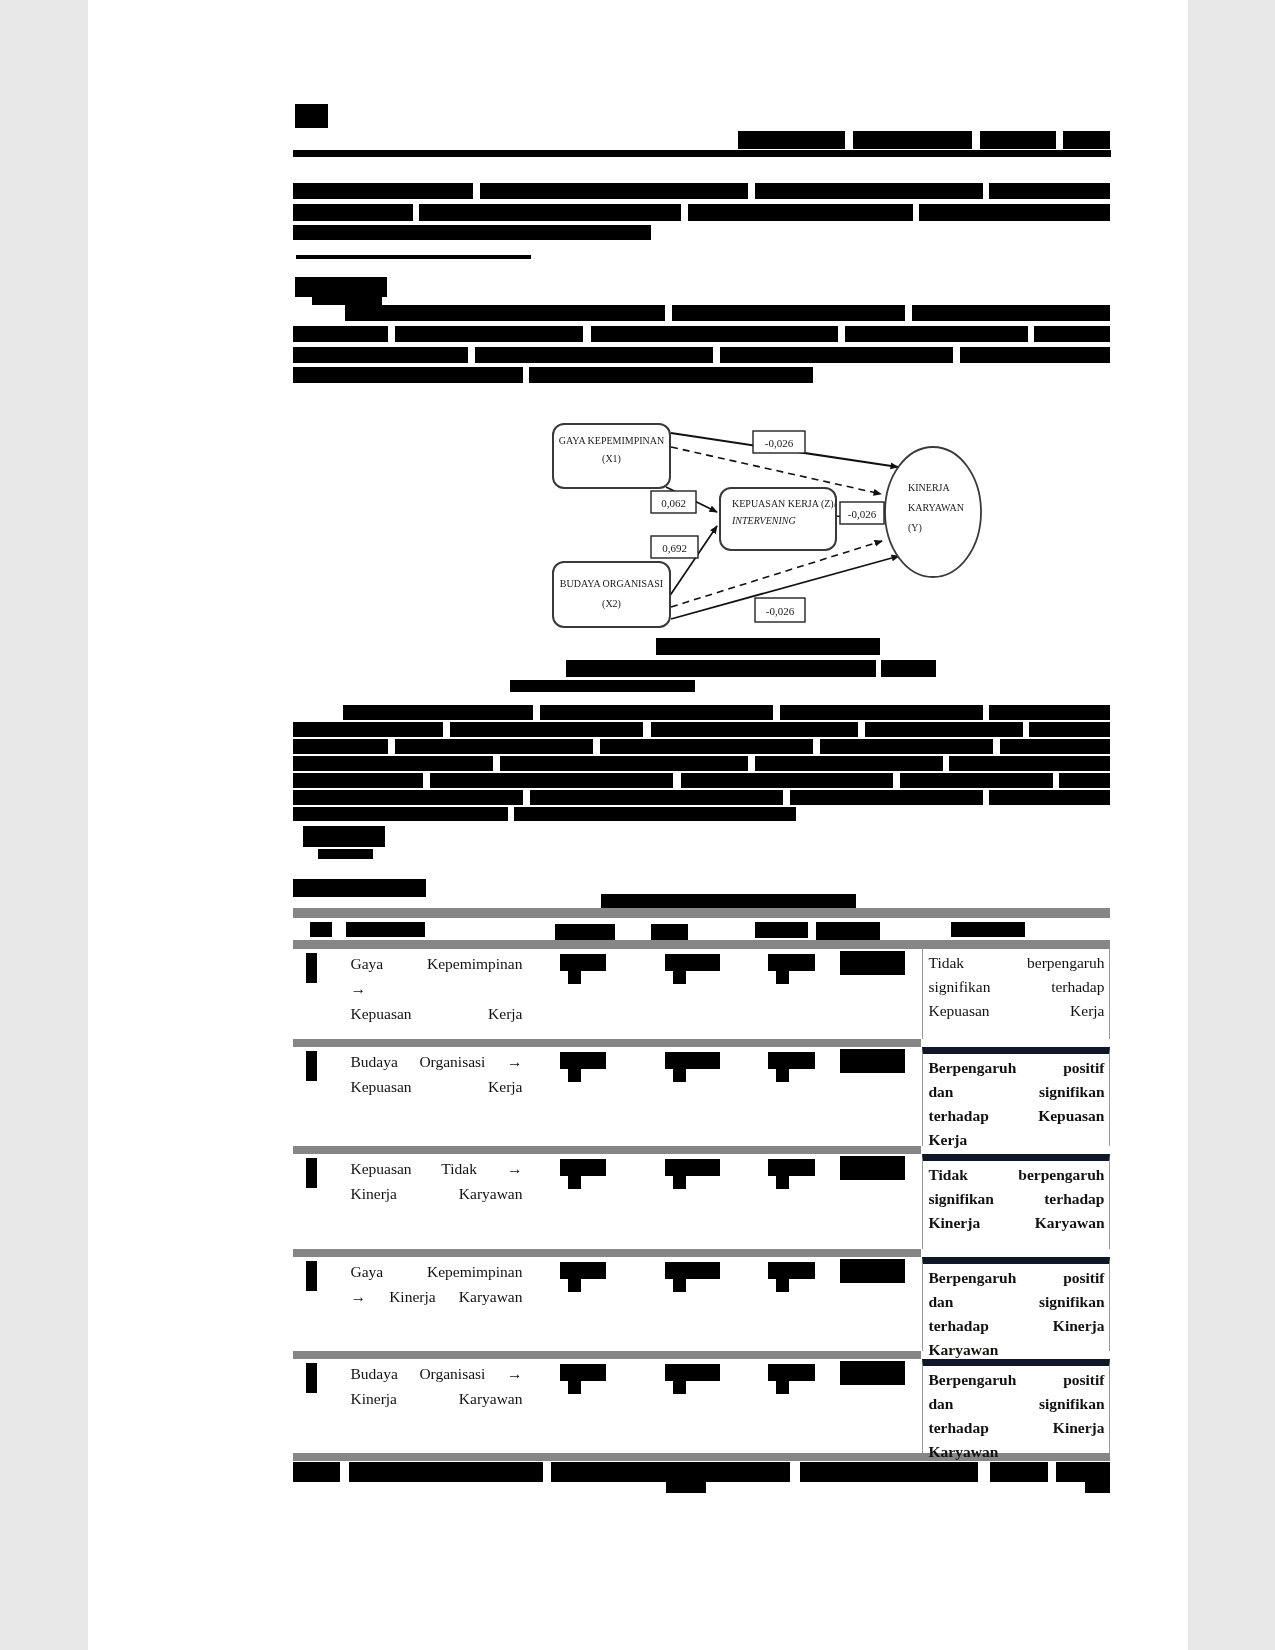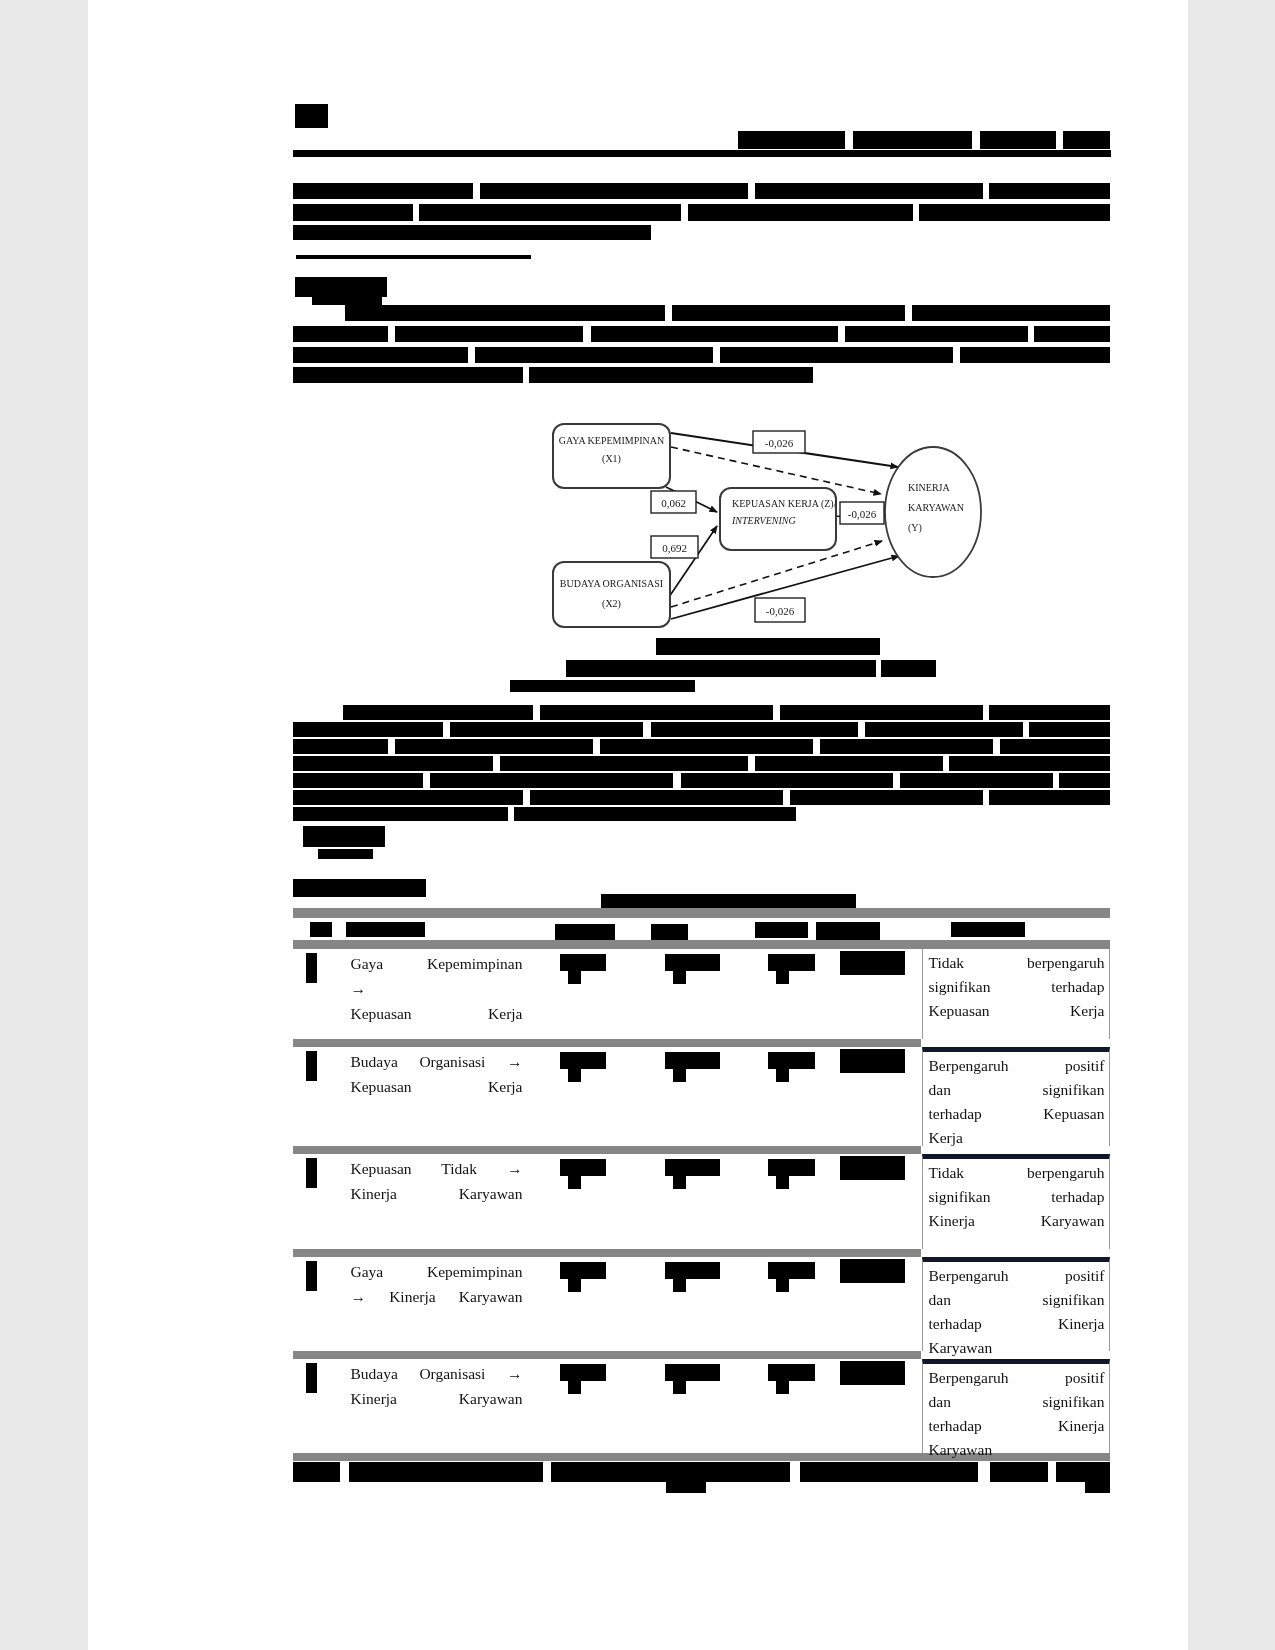--- a/index.html
+++ b/index.html
@@ -31,21 +31,21 @@
     font-size:15.5px;line-height:25px;white-space:pre-line;
     text-align:justify;text-align-last:justify;
   }
   .ket{
     position:absolute;right:0;top:0;bottom:0;width:176px;
     border-left:1px solid #9a9a9a;border-right:1px solid #9a9a9a;
     padding:2px 4px 0 6px;
     font-size:15.5px;line-height:24px;white-space:pre-line;
     text-align:justify;text-align-last:justify;
   }
-  .trow:nth-of-type(n+2) .ket{border-top:5px solid #0f172a;}
+  .trow:nth-of-type(n+2) .ket{border-top:7px solid #0f172a;font-weight:bold;}
   .rv{position:absolute;top:5px;height:17px;background:#000;}
   .rv::after{content:'';position:absolute;left:8px;top:17px;width:13px;height:13px;background:#000;}
   .rv1{left:267px;width:46px;}
   .rv2{left:372px;width:55px;}
   .rv3{left:475px;width:47px;}
   .rv4{left:547px;top:2px;width:65px;height:24px;}
   .rv4::after{display:none;}
 
   
   .diagram{position:absolute;left:440px;top:400px;}

